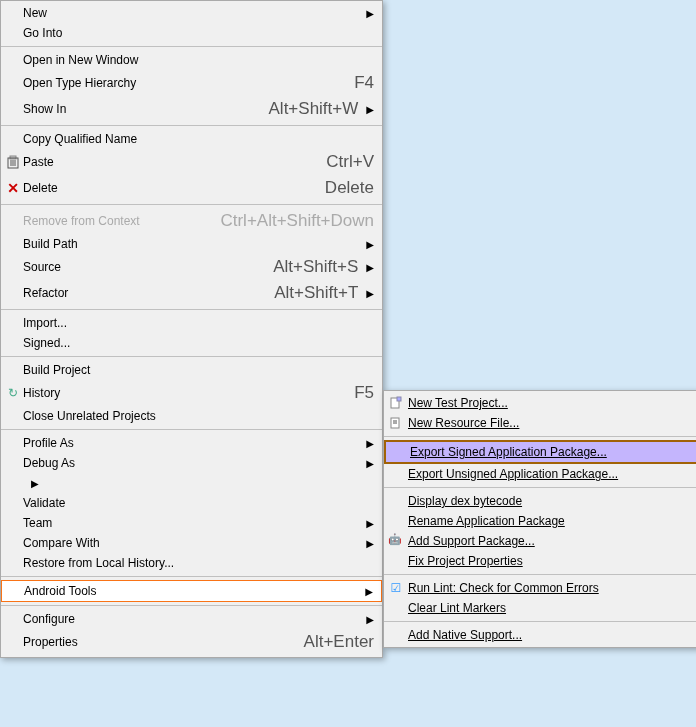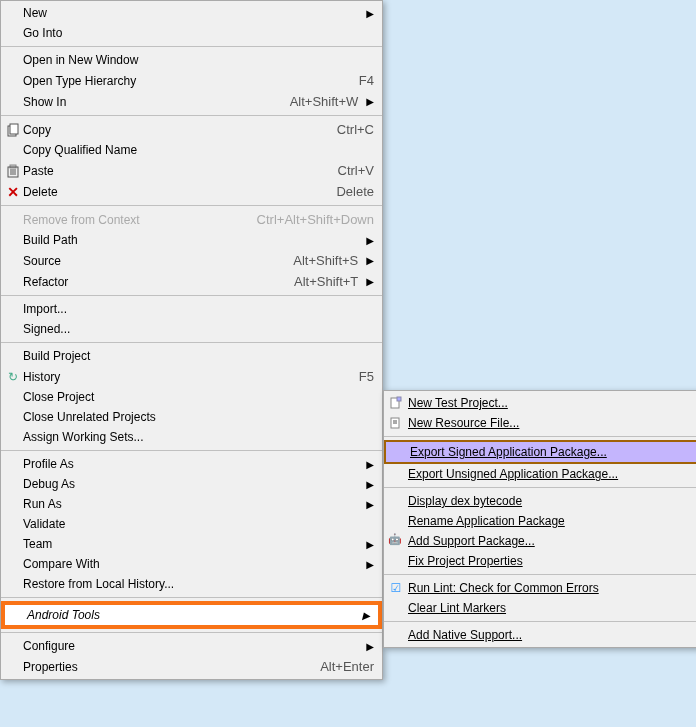--- a/index.html
+++ b/index.html
@@ -58,45 +58,44 @@
       margin: 3px 0;
     }
 
     .menu-item-label {
       flex: 1;
     }
 
     .menu-item-shortcut {
       margin-left: 20px;
       color: #555;
-      font-size: 13px;
+      font-size: 17px;
     }
 
     .menu-item-arrow {
       margin-left: 8px;
       font-size: 10px;
     }
 
     .menu-item-icon {
       position: absolute;
       left: 4px;
       width: 16px;
       height: 16px;
       display: flex;
       align-items: center;
       justify-content: center;
     }
 
     
     .android-tools-item {
       background: white;
-      border: 4px solid #f97316;
+      border: 1px solid #f97316;
       color: #000;
       font-weight: normal;
-      font-style: italic;
     }
 
     
     .submenu {
       position: absolute;
       left: 383px;
       top: 390px;
       width: 374px;
       background: #f0f0f0;
       border: 1px solid #aaa;
@@ -189,30 +188,20 @@
   </div>
   <div class="menu-item">
     <span class="menu-item-label">Show In</span>
     <span class="menu-item-shortcut">Alt+Shift+W</span>
     <span class="menu-item-arrow">▶</span>
   </div>
 
   <div class="menu-separator"></div>
 
   <div class="menu-item">
-    <span class="menu-item-icon icon-copy">
-      <svg width="14" height="14" viewBox="0 0 14 14">
-          <rect x="2" y="3" width="8" height="10" fill="none" stroke="#555" stroke-width="1"></rect>
-          <rect x="4" y="1" width="8" height="10" fill="white" stroke="#555" stroke-width="1"></rect>
-        </svg>
-    </span>
-    <span class="menu-item-label">Copy</span>
-    <span class="menu-item-shortcut">Ctrl+C</span>
-  </div>
-  <div class="menu-item">
     <span class="menu-item-label">Copy Qualified Name</span>
   </div>
   <div class="menu-item">
     <span class="menu-item-icon">
       <svg width="14" height="14" viewBox="0 0 14 14">
           <rect x="4" y="1" width="6" height="3" fill="#ccc" stroke="#888" stroke-width="1"></rect>
           <rect x="2" y="3" width="10" height="10" fill="none" stroke="#555" stroke-width="1"></rect>
           <line x1="4" y1="6" x2="10" y2="6" stroke="#555" stroke-width="1"></line>
           <line x1="4" y1="8" x2="10" y2="8" stroke="#555" stroke-width="1"></line>
           <line x1="4" y1="10" x2="10" y2="10" stroke="#555" stroke-width="1"></line>
@@ -261,41 +250,34 @@
 
   <div class="menu-item">
     <span class="menu-item-label">Build Project</span>
   </div>
   <div class="menu-item">
     <span class="menu-item-icon" style="color:#4a8; font-size:12px;">↻</span>
     <span class="menu-item-label">History</span>
     <span class="menu-item-shortcut">F5</span>
   </div>
   <div class="menu-item">
-    <span class="menu-item-label">Close Project</span>
-  </div>
-  <div class="menu-item">
     <span class="menu-item-label">Close Unrelated Projects</span>
   </div>
-  <div class="menu-item">
-    <span class="menu-item-label">Assign Working Sets...</span>
-  </div>
 
   <div class="menu-separator"></div>
 
   <div class="menu-item">
     <span class="menu-item-label">Profile As</span>
     <span class="menu-item-arrow">▶</span>
   </div>
   <div class="menu-item">
     <span class="menu-item-label">Debug As</span>
     <span class="menu-item-arrow">▶</span>
   </div>
   <div class="menu-item">
-    <span class="menu-item-label">Run As</span>
     <span class="menu-item-arrow">▶</span>
   </div>
   <div class="menu-item">
     <span class="menu-item-label">Validate</span>
   </div>
   <div class="menu-item">
     <span class="menu-item-label">Team</span>
     <span class="menu-item-arrow">▶</span>
   </div>
   <div class="menu-item">

